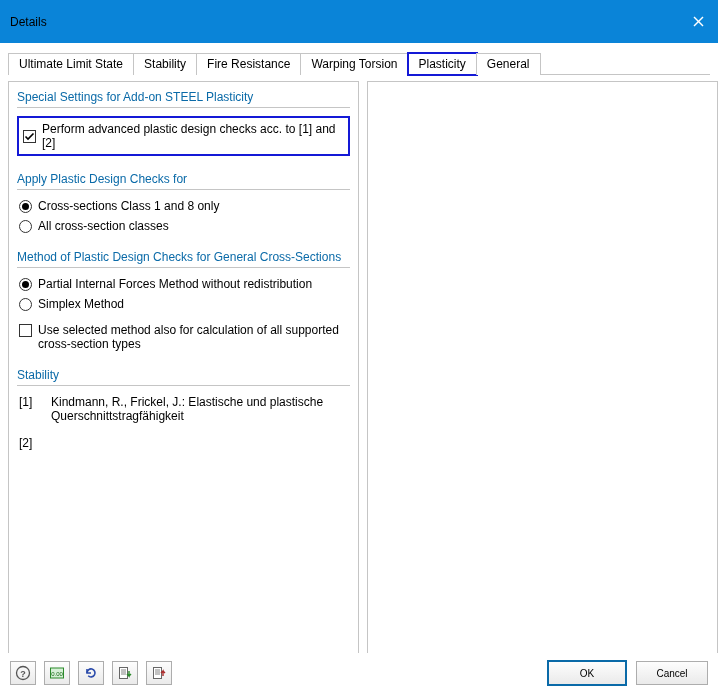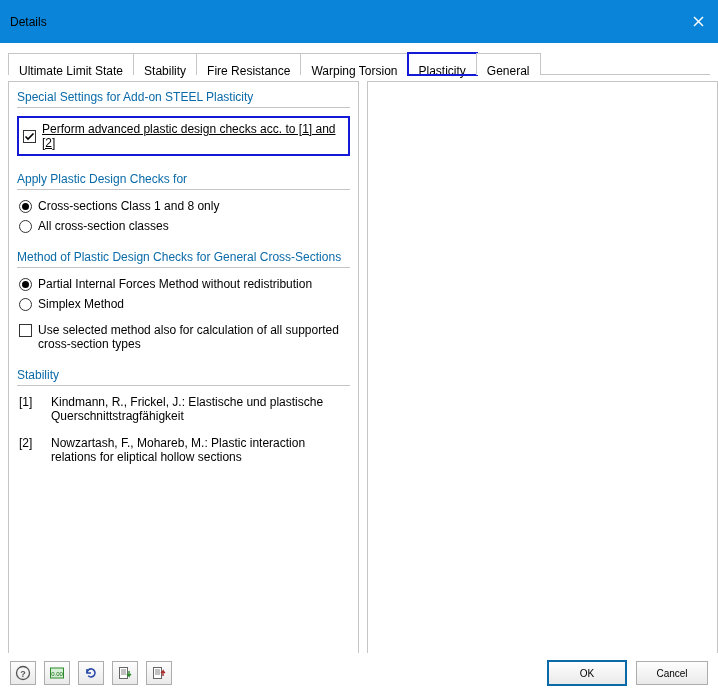--- a/index.html
+++ b/index.html
@@ -33,21 +33,21 @@
   }
   .titlebar .close svg { width: 11px; height: 11px; }
   .tabbar {
     margin: 8px 8px 0 8px;
     display: flex;
     align-items: flex-end;
     border-bottom: 1px solid #c5c5c5;
     height: 24px;
   }
   .tab {
-    padding: 10px 10px 3px 10px;
+    padding: 3px 10px 3px 10px;
     border: 1px solid #c5c5c5;
     border-bottom: none;
     background: #fff;
     margin-right: -1px;
     position: relative;
     top: 1px;
     color: #000;
     cursor: default;
     height: 22px;
     line-height: 15px;
@@ -102,21 +102,20 @@
   .rb { border-radius: 50%; }
   .rb .dot { width: 7px; height: 7px; border-radius: 50%; background: #000; }
   .cb svg { width: 11px; height: 11px; }
   .highlight-outline {
     border: 2px solid #1419d6;
     padding: 4px 6px 4px 4px;
     margin: 2px 0;
     display: inline-flex;
     align-items: center;
     gap: 6px;
-    text-decoration: underline;
   }
   .lit-table { width: 100%; }
   .lit-row { display: flex; align-items: flex-start; gap: 10px; padding: 3px 0 10px 2px; }
   .lit-row .num { flex: 0 0 22px; }
   .lit-row .txt { flex: 1; line-height: 14px; }
 
   .footer {
     position: absolute;
     left: 0; right: 0; bottom: 0;
     height: 40px;
@@ -230,21 +229,20 @@
     <div class="group">
       <div class="group-title">Stability</div>
       <hr class="group-sep">
       <div class="lit-table">
         <div class="lit-row">
           <span class="num">[1]</span>
           <span class="txt">Kindmann, R., Frickel, J.: Elastische und plastische Querschnittstragfähigkeit</span>
         </div>
         <div class="lit-row">
           <span class="num">[2]</span>
-          <span class="txt">Nowzartash, F., Mohareb, M.: Plastic interaction relations for eliptical hollow sections</span>
         </div>
       </div>
     </div>
 
   </div>
 
   <div class="col empty"></div>
 </div>
 
 <div class="footer">

